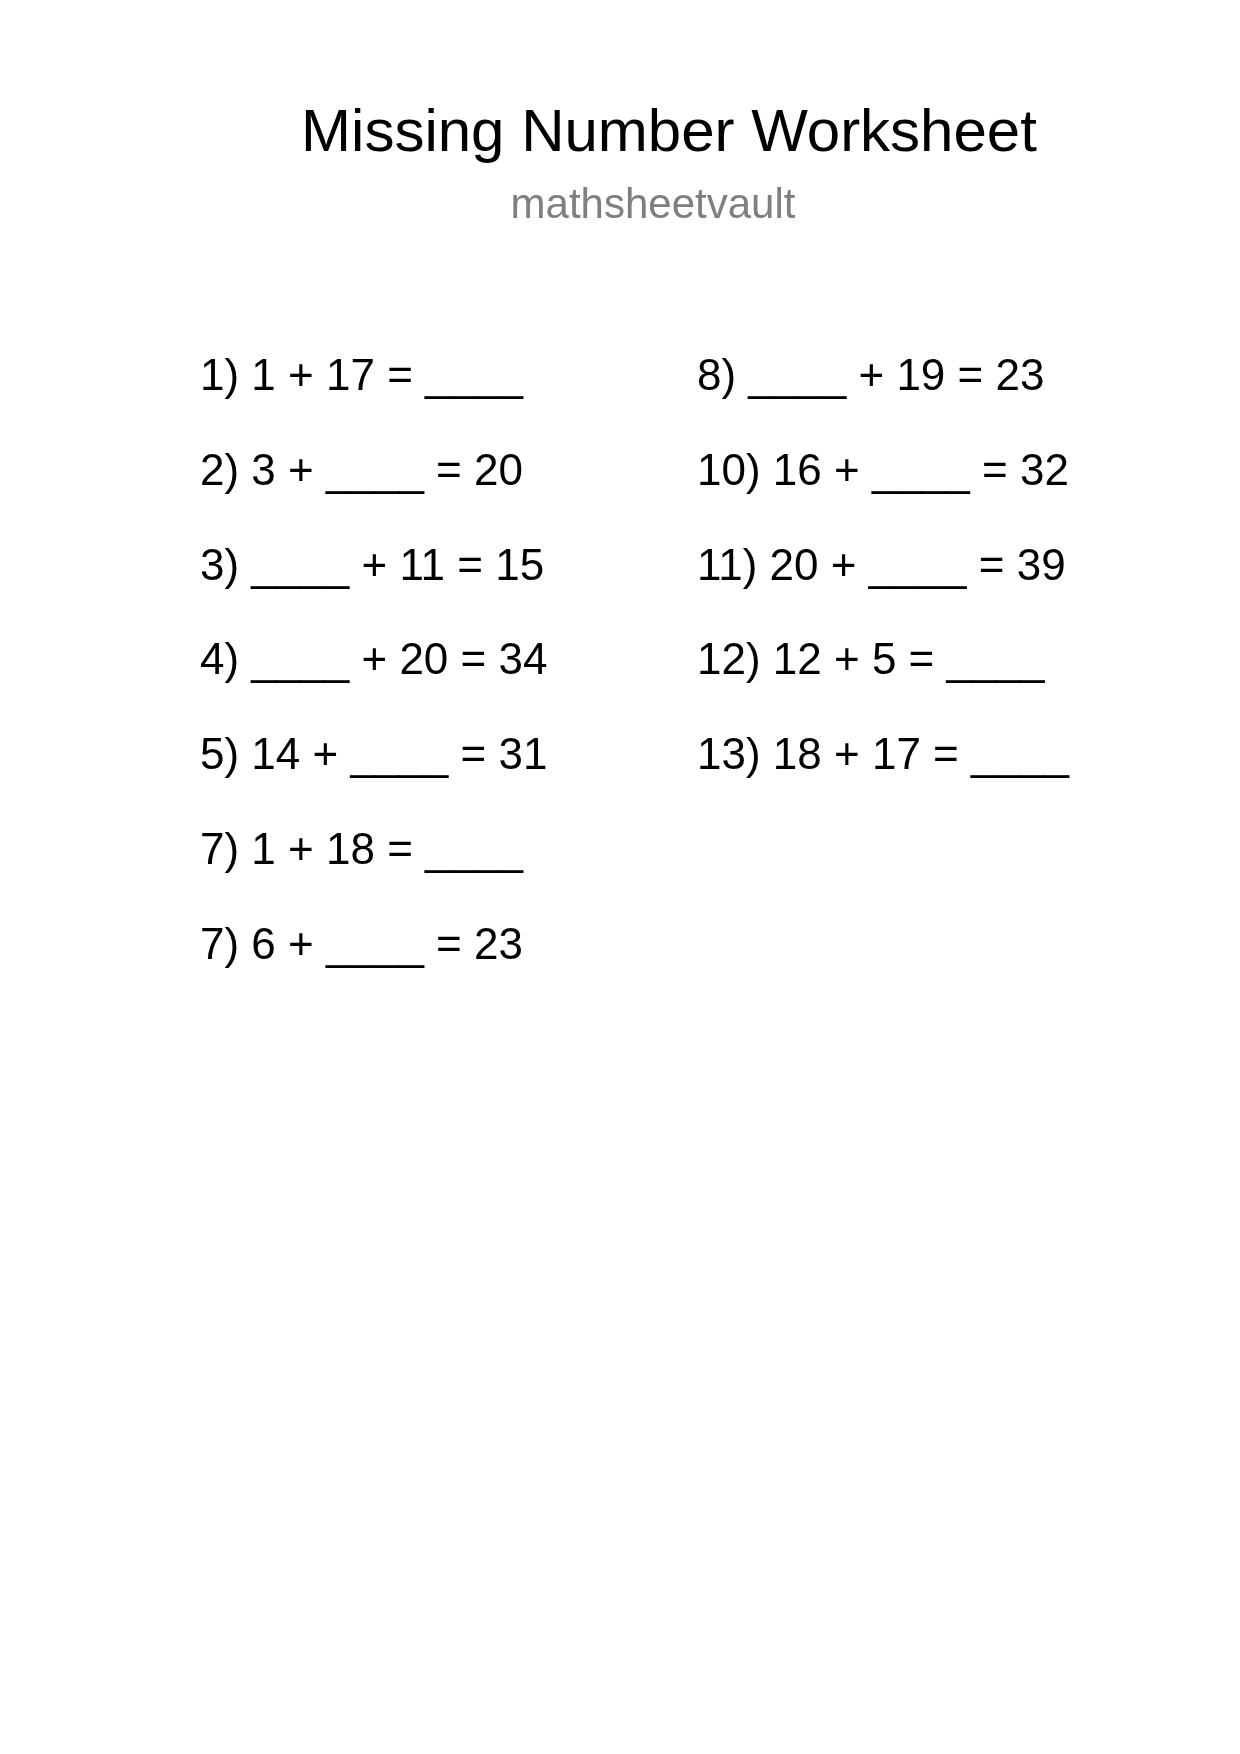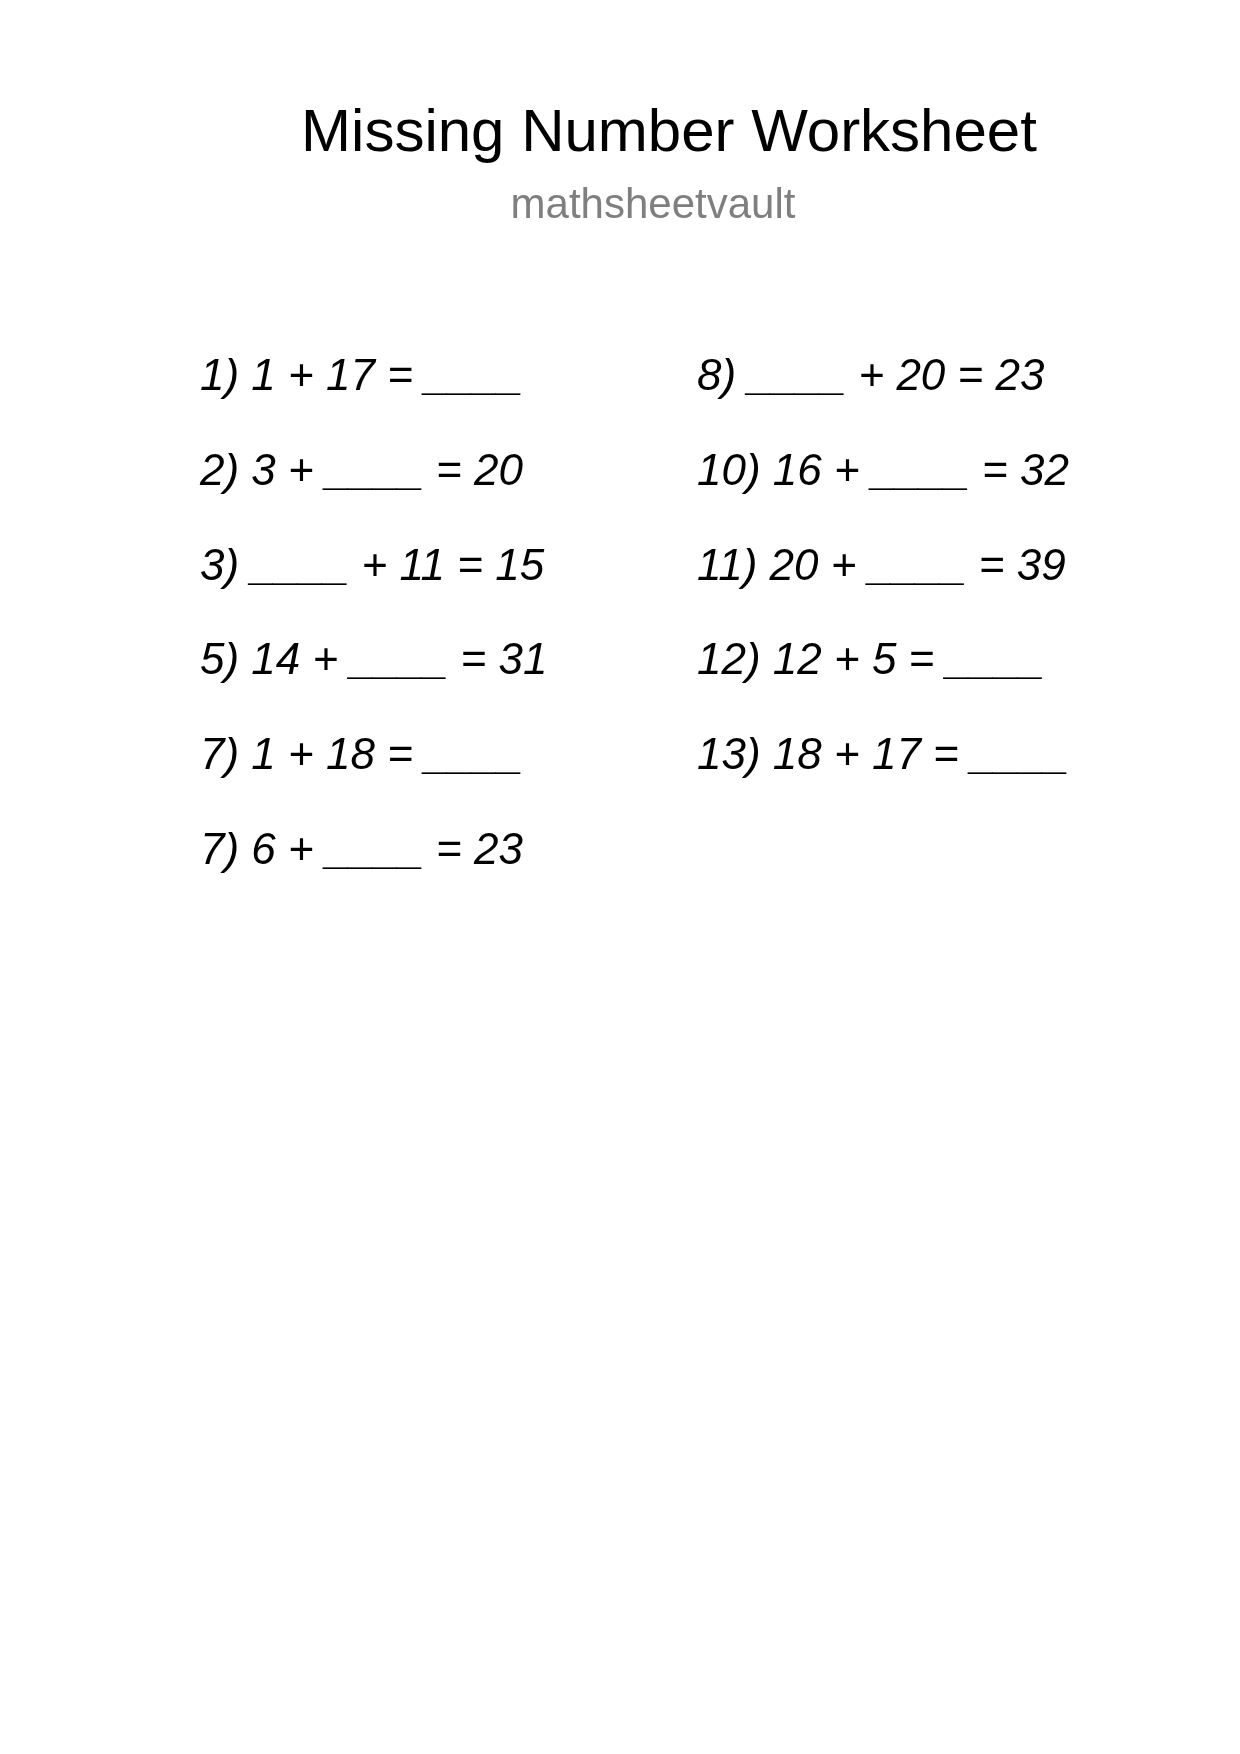--- a/index.html
+++ b/index.html
@@ -40,21 +40,20 @@
     }
     .problems {
       position: absolute;
       top: 349px;
       left: 0;
       width: 1240px;
     }
     .column {
       position: absolute;
       top: 0;
-      font-style: italic;
     }
     .column.left  { left: 200px; }
     .column.right { left: 697px; }
     .problem {
       height: 94.8px;
       font-size: 44px;
       line-height: 52px;
       white-space: pre;
     }
   </style>
@@ -62,24 +61,25 @@
 <body>
 
 <h1 class="title">Missing Number Worksheet</h1>
 <div class="subtitle">mathsheetvault</div>
 
 <div class="problems">
   <div class="column left">
     <div class="problem">1) 1 + 17 = ____</div>
     <div class="problem">2) 3 + ____ = 20</div>
     <div class="problem">3) ____ + 11 = 15</div>
+    <div class="problem">4) ____ + 20 = 34</div>
     <div class="problem">5) 14 + ____ = 31</div>
     <div class="problem">7) 1 + 18 = ____</div>
     <div class="problem">7) 6 + ____ = 23</div>
   </div>
   <div class="column right">
-    <div class="problem">8) ____ + 20 = 23</div>
+    <div class="problem">8) ____ + 19 = 23</div>
     <div class="problem">10) 16 + ____ = 32</div>
     <div class="problem">11) 20 + ____ = 39</div>
     <div class="problem">12) 12 + 5 = ____</div>
     <div class="problem">13) 18 + 17 = ____</div>
   </div>
 </div>
 
 </body></html>

